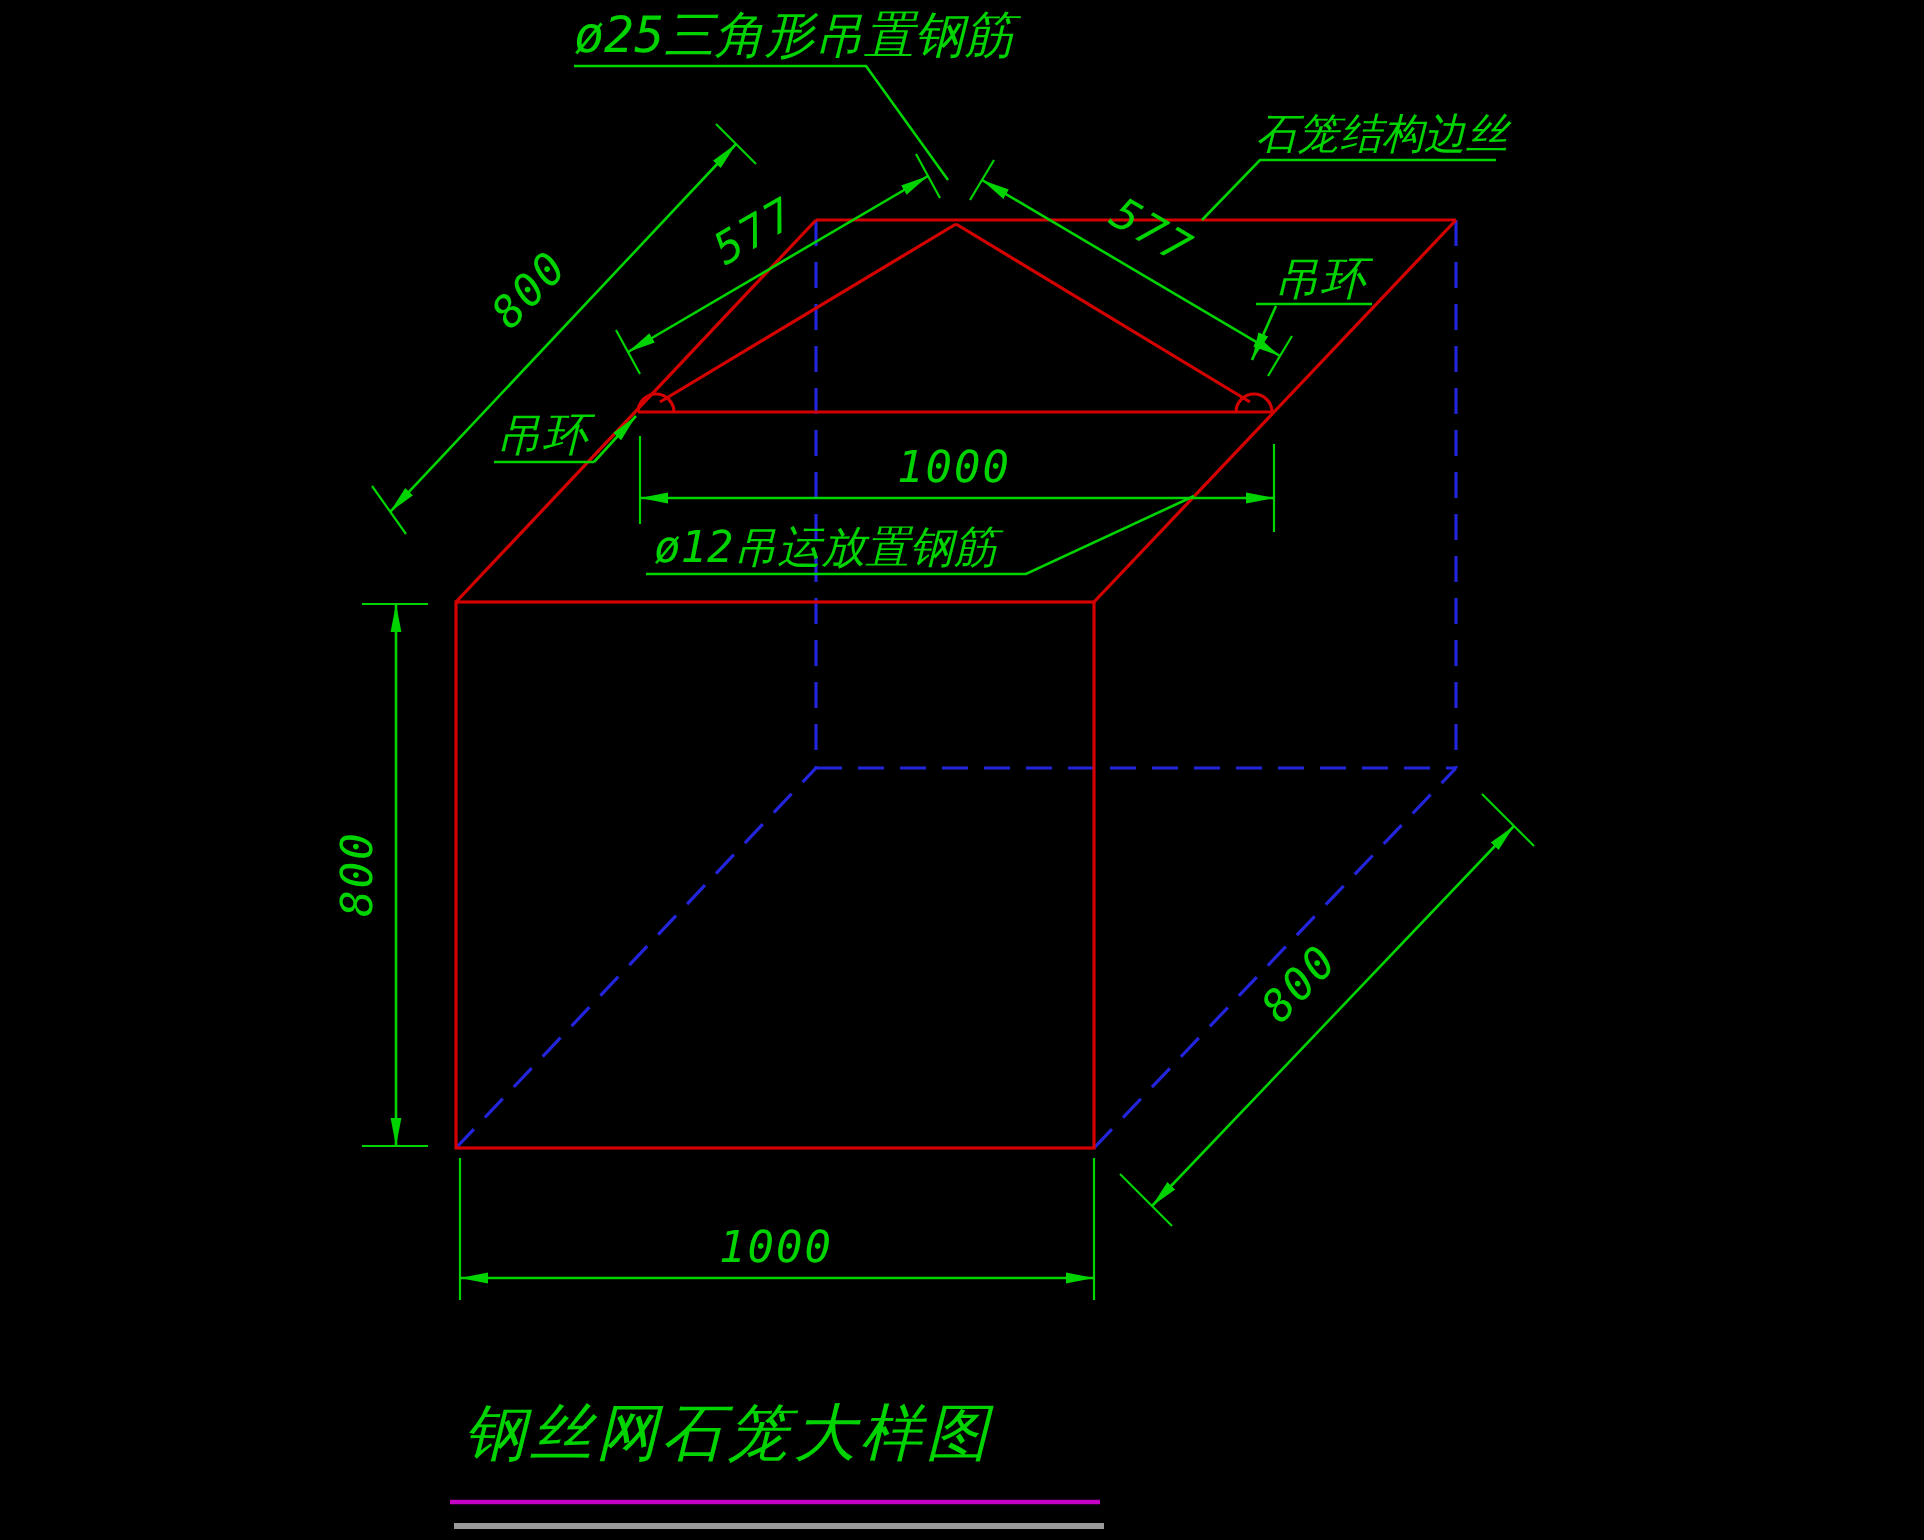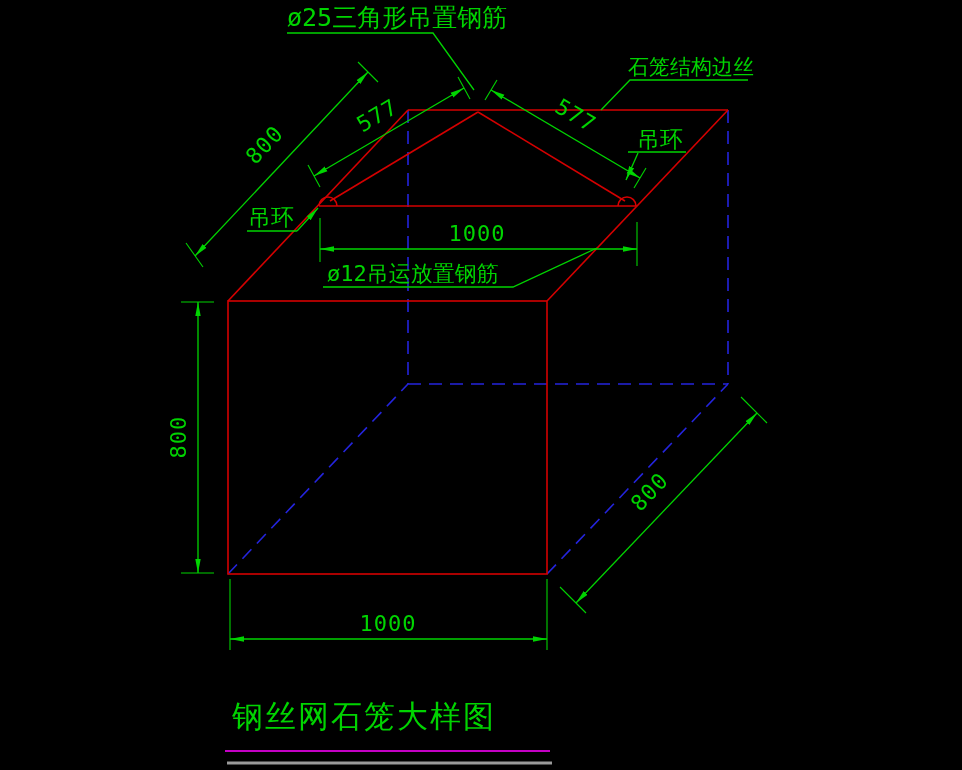--- a/index.html
+++ b/index.html
@@ -1,17 +1,17 @@
 <!DOCTYPE html>
 <html><head>
 <meta charset="utf-8">
 <style>
   html,body{margin:0;padding:0;background:#000;}
   .stage{position:relative;width:962px;height:770px;background:#000;overflow:hidden;
-         font-family:"DejaVu Sans",sans-serif;}
+         font-family:"DejaVu Sans",sans-serif;font-style:italic;}
   svg{display:block}
   .red   {stroke:#d40000;stroke-width:1.6;fill:none;}
   .blue  {stroke:#2424dd;stroke-width:1.6;fill:none;stroke-dasharray:13 8;}
   .grn   {stroke:#00d400;stroke-width:1.3;fill:none;}
   .grn-thin{stroke:#00d400;stroke-width:1.1;fill:none;}
   text.cad{fill:#00d400;font-family:"DejaVu Sans Mono","DejaVu Sans",monospace;}
   text.num{font-size:22px;letter-spacing:1px;}
   text.lbl{font-size:22px;}
   text.title{font-size:31px;letter-spacing:2px;}
   .mag{stroke:#c400c4;stroke-width:2.2;}

